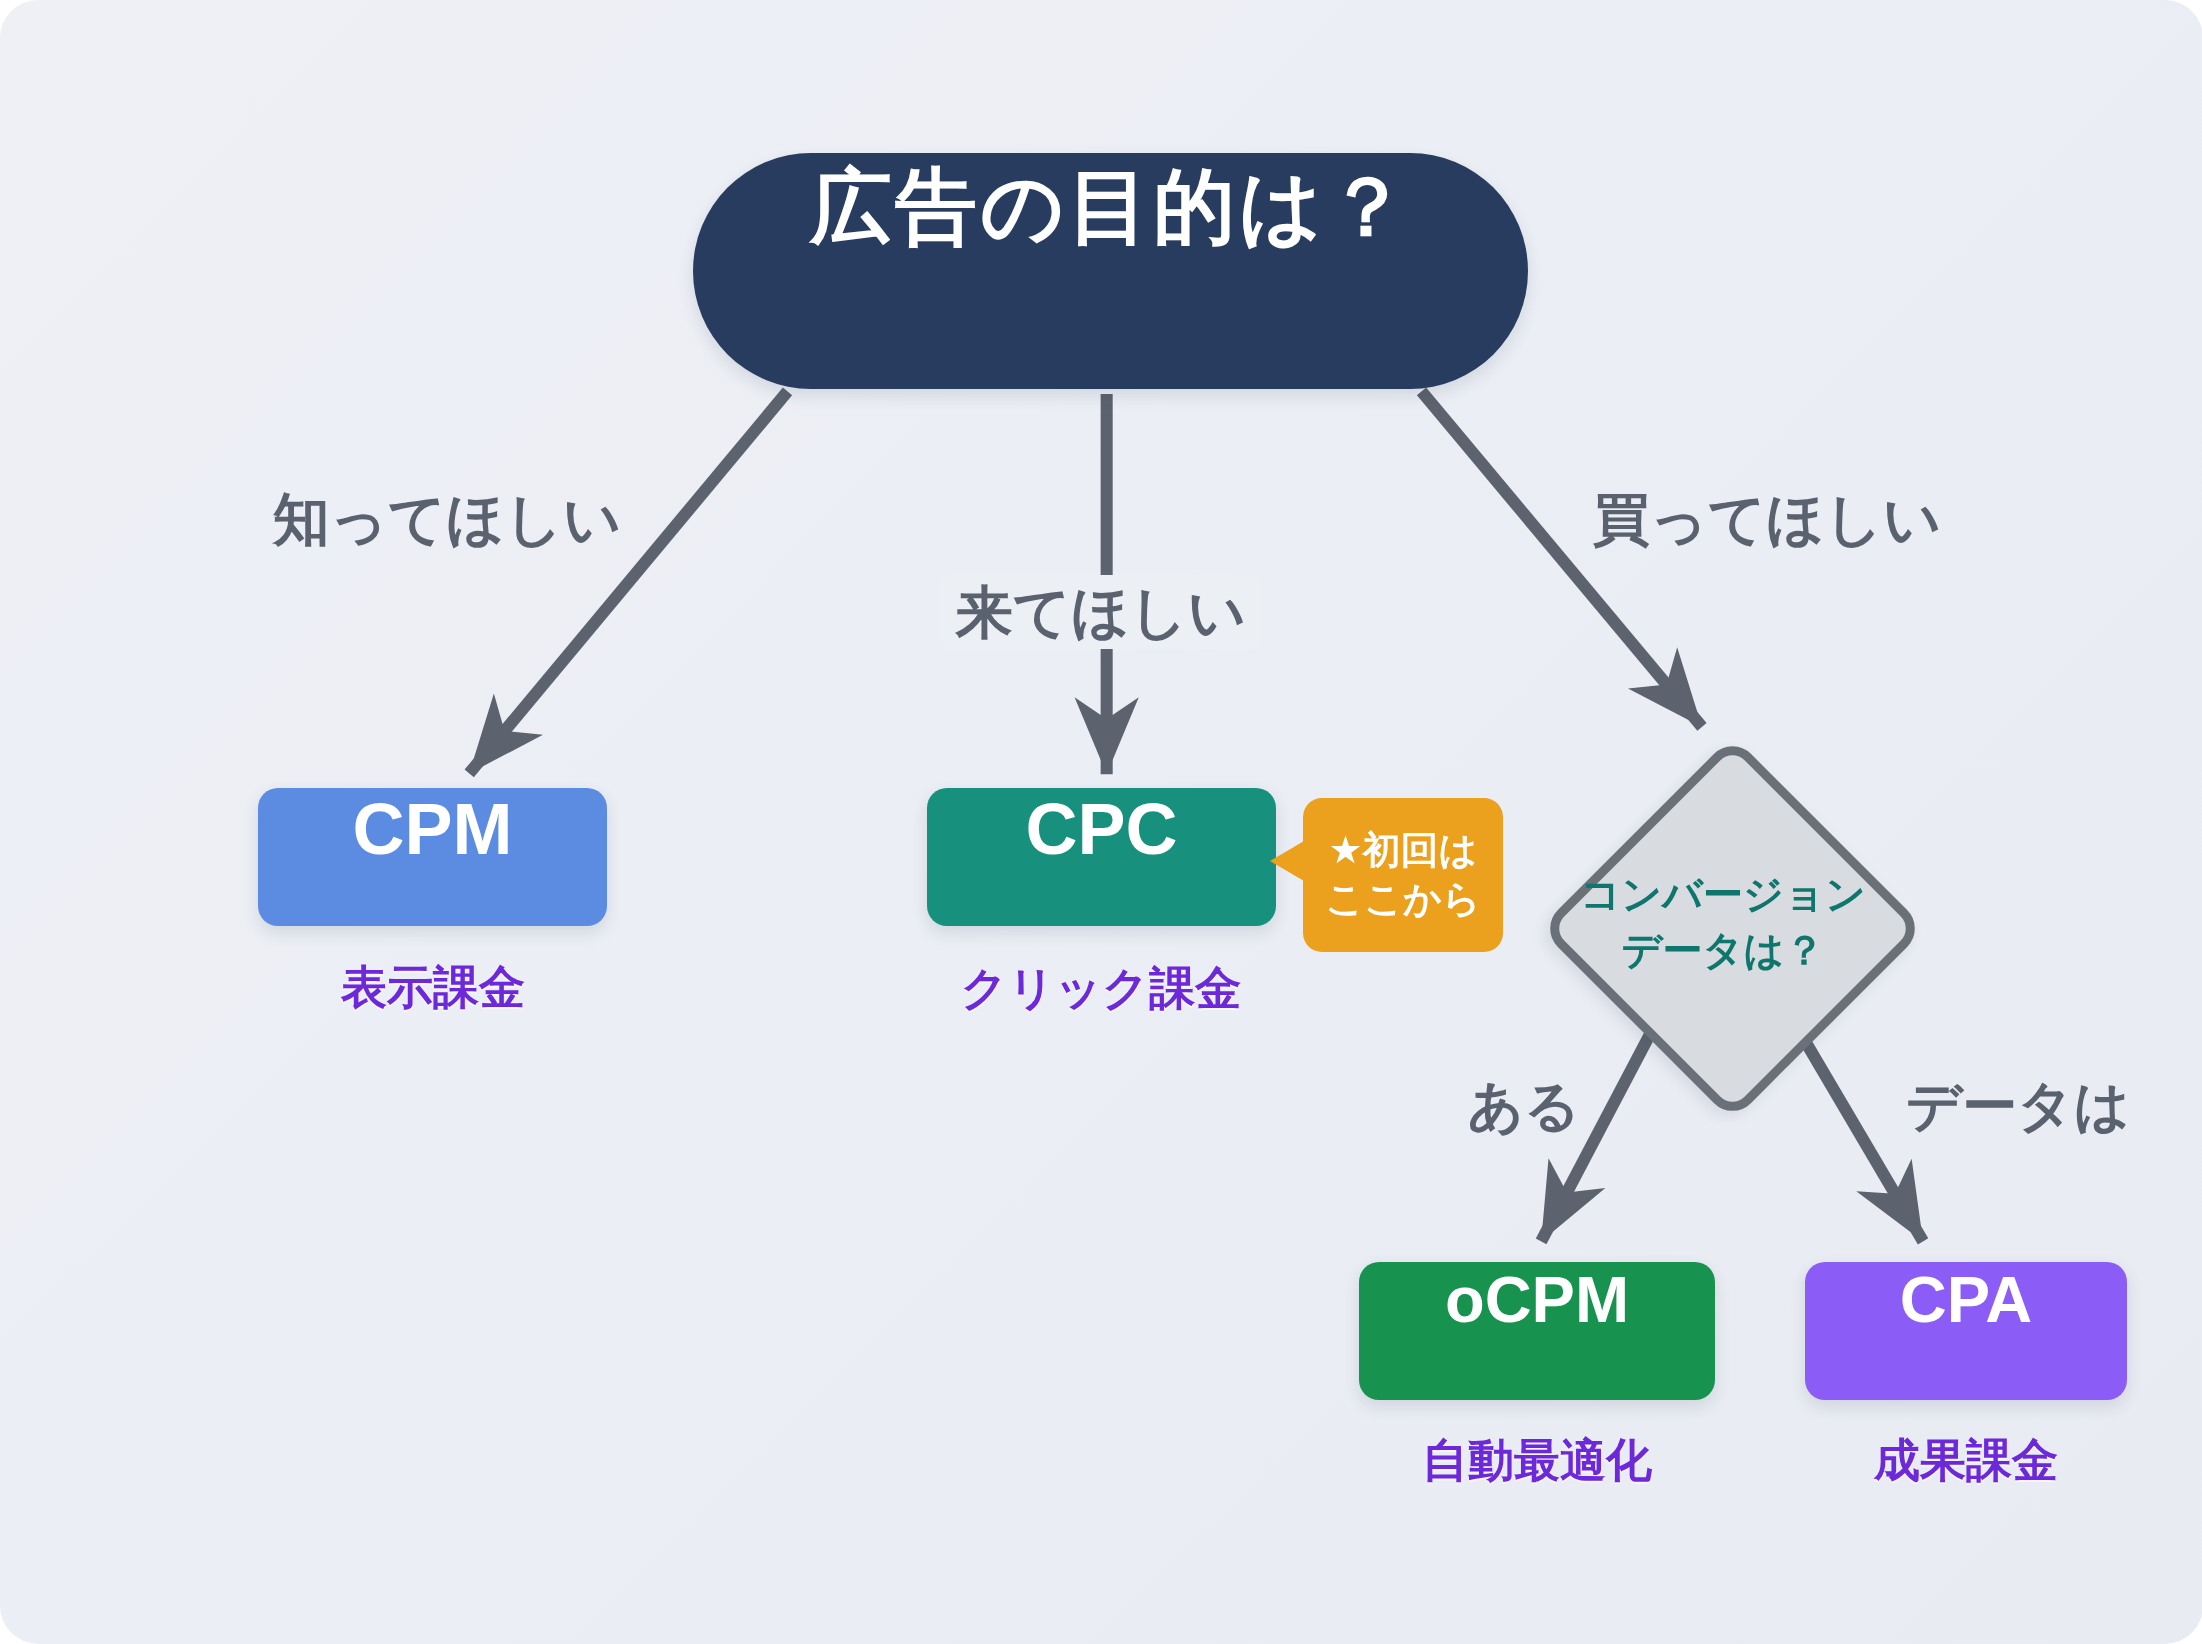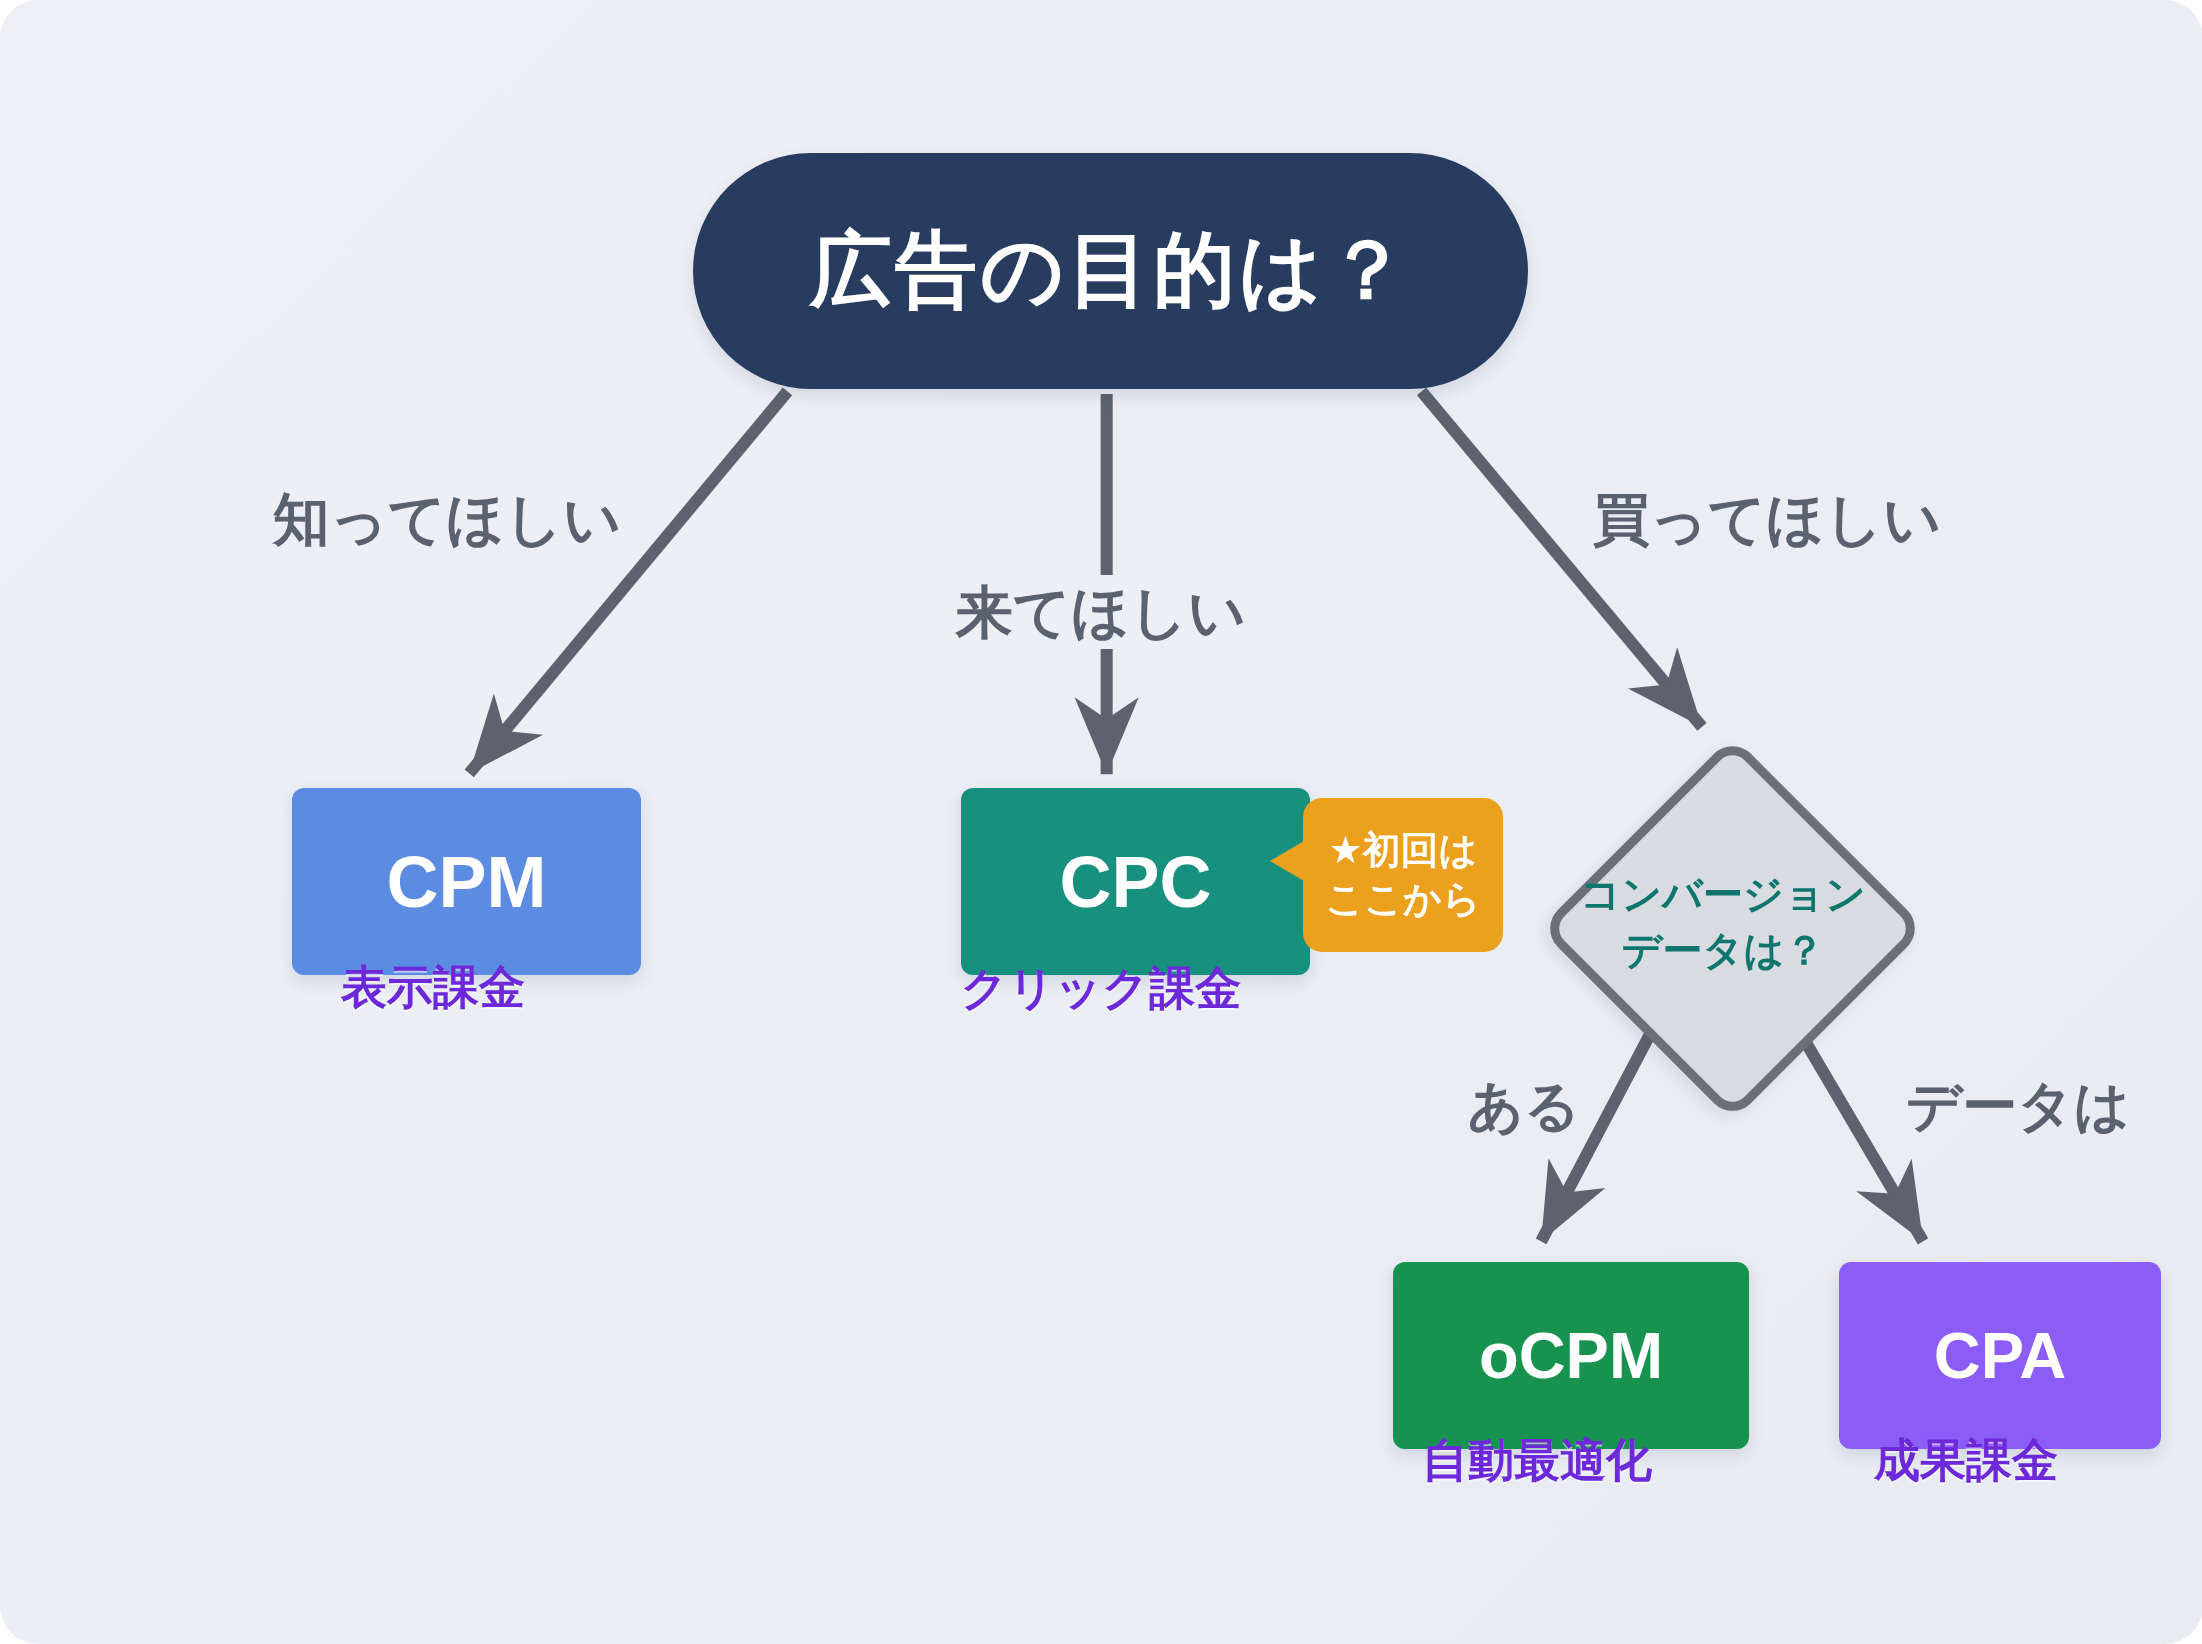--- a/index.html
+++ b/index.html
@@ -1,26 +1,26 @@
 <!DOCTYPE html>
 <html style="font-size:13.8px"><head>
 <meta charset="utf-8">
 <style>
   html,body{margin:0;padding:0;background:#ffffff;}
   #stage{position:relative;width:2203px;height:1644px;background:#ffffff;overflow:hidden;
          font-family:"Liberation Sans","DejaVu Sans",sans-serif;}
   #panel{position:absolute;inset:0;border-radius:38px;
          background:linear-gradient(135deg,#eef0f6 0%,#ebeef4 45%,#e8ebf2 100%);}
   #arrows{position:absolute;left:0;top:0;z-index:1;}
-  .node{position:absolute;display:flex;align-items:center;justify-content:center;
+  .node{position:absolute;display:flex;justify-content:center;
         color:#ffffff;font-weight:bold;z-index:2;
         box-shadow:0 6.9px 15.5px rgba(35,48,80,0.12);}
   .pill{left:693px;top:153px;width:835px;height:236px;border-radius:118px;
         background:#273c5f;font-size:82px;letter-spacing:3.4px;}
-  .box{height:187px;border-radius:12px;font-size:72px;margin-left:34px;}
+  .box{height:138px;border-radius:20px;font-size:72px;}
   #cpm-box{left:258px;top:788px;width:349px;background:#5b8ce1;}
   #cpc-box{left:927px;top:788px;width:349px;background:#17917e;}
   #ocpm-box{left:1359px;top:1262px;width:356px;background:#17934f;font-size:65px;}
   #cpa-box{left:1805px;top:1262px;width:322px;background:#8b5cf6;font-size:65px;}
   .sublabel{position:absolute;transform:translateX(-50%);z-index:2;
             font-size:46px;font-weight:bold;color:#6d28d9;white-space:nowrap;
             text-shadow:0 1.7px 0 rgba(255,255,255,0.55);}
   .branch-label{position:absolute;transform:translateX(-50%);z-index:2;
                 font-size:57px;font-weight:bold;color:#5a6270;white-space:nowrap;}
   .branch-label.small{font-size:55px;}

